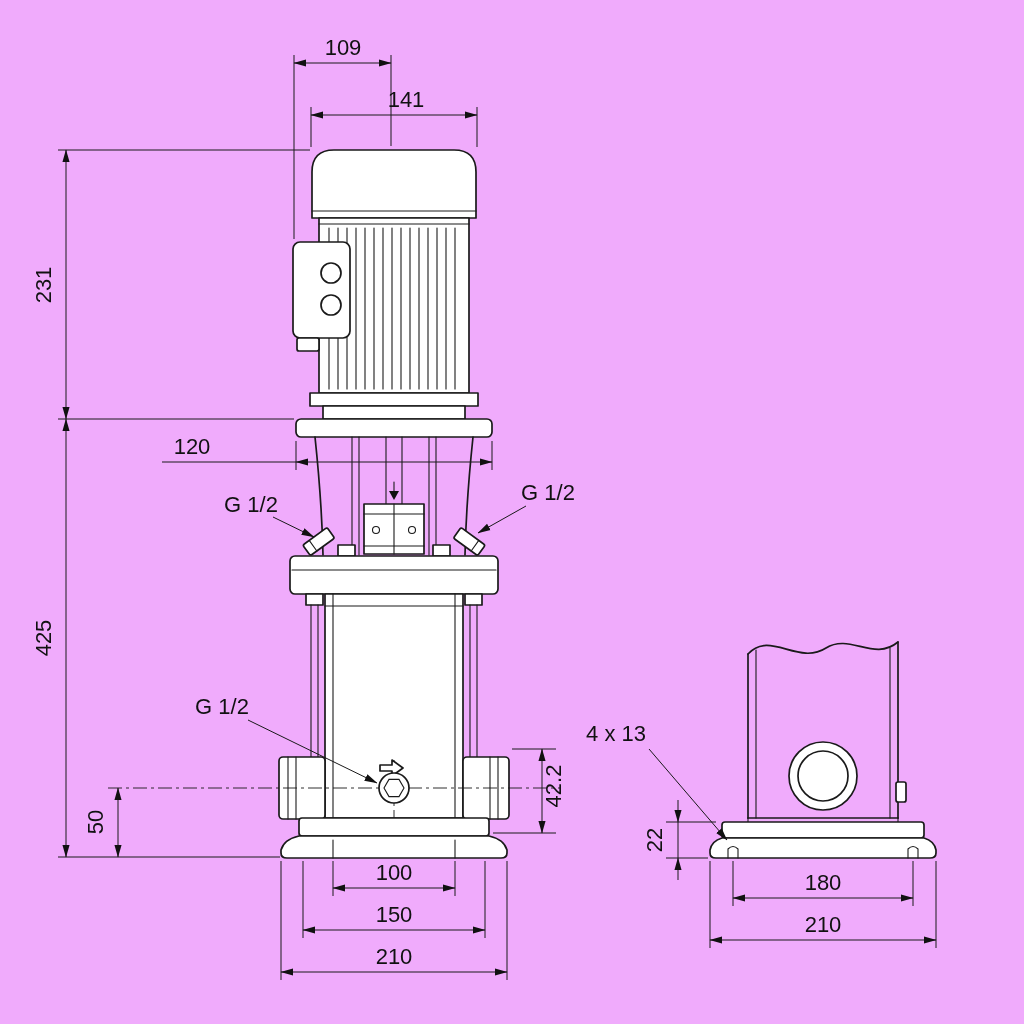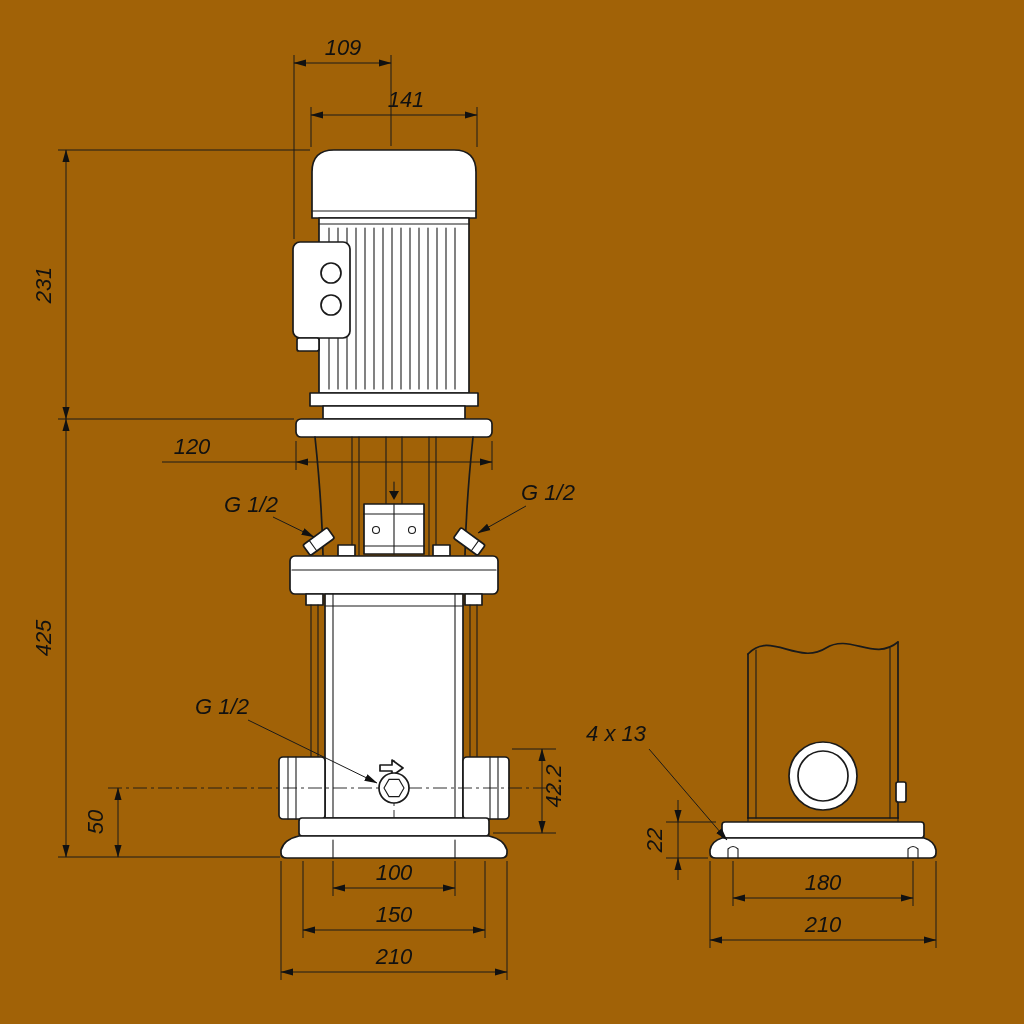--- a/index.html
+++ b/index.html
@@ -1,16 +1,16 @@
 <!DOCTYPE html>
 <html><head>
 <meta charset="utf-8">
 <style>
   html,body{margin:0;padding:0;background:#ffffff;}
-  .stage{width:1024px;height:1024px;position:relative;background:#a16207;overflow:hidden;font-style:italic;}
+  .stage{width:1024px;height:1024px;position:relative;background:#f0abfc;overflow:hidden;}
   svg{display:block;}
   .obj{fill:none;stroke:#1a1a1a;stroke-width:1.7;stroke-linejoin:round;stroke-linecap:round;}
   .objf{fill:#ffffff;stroke:#1a1a1a;stroke-width:1.7;stroke-linejoin:round;}
   .thin{fill:none;stroke:#1a1a1a;stroke-width:1.1;stroke-linecap:round;}
   .dim{fill:none;stroke:#1a1a1a;stroke-width:1;}
   .cl{fill:none;stroke:#1a1a1a;stroke-width:0.9;stroke-dasharray:14 4 3 4;}
   .dim-label{font-family:"Liberation Sans","DejaVu Sans",sans-serif;font-size:22px;fill:#111;text-anchor:middle;}
 </style>
 </head>
 <body>

